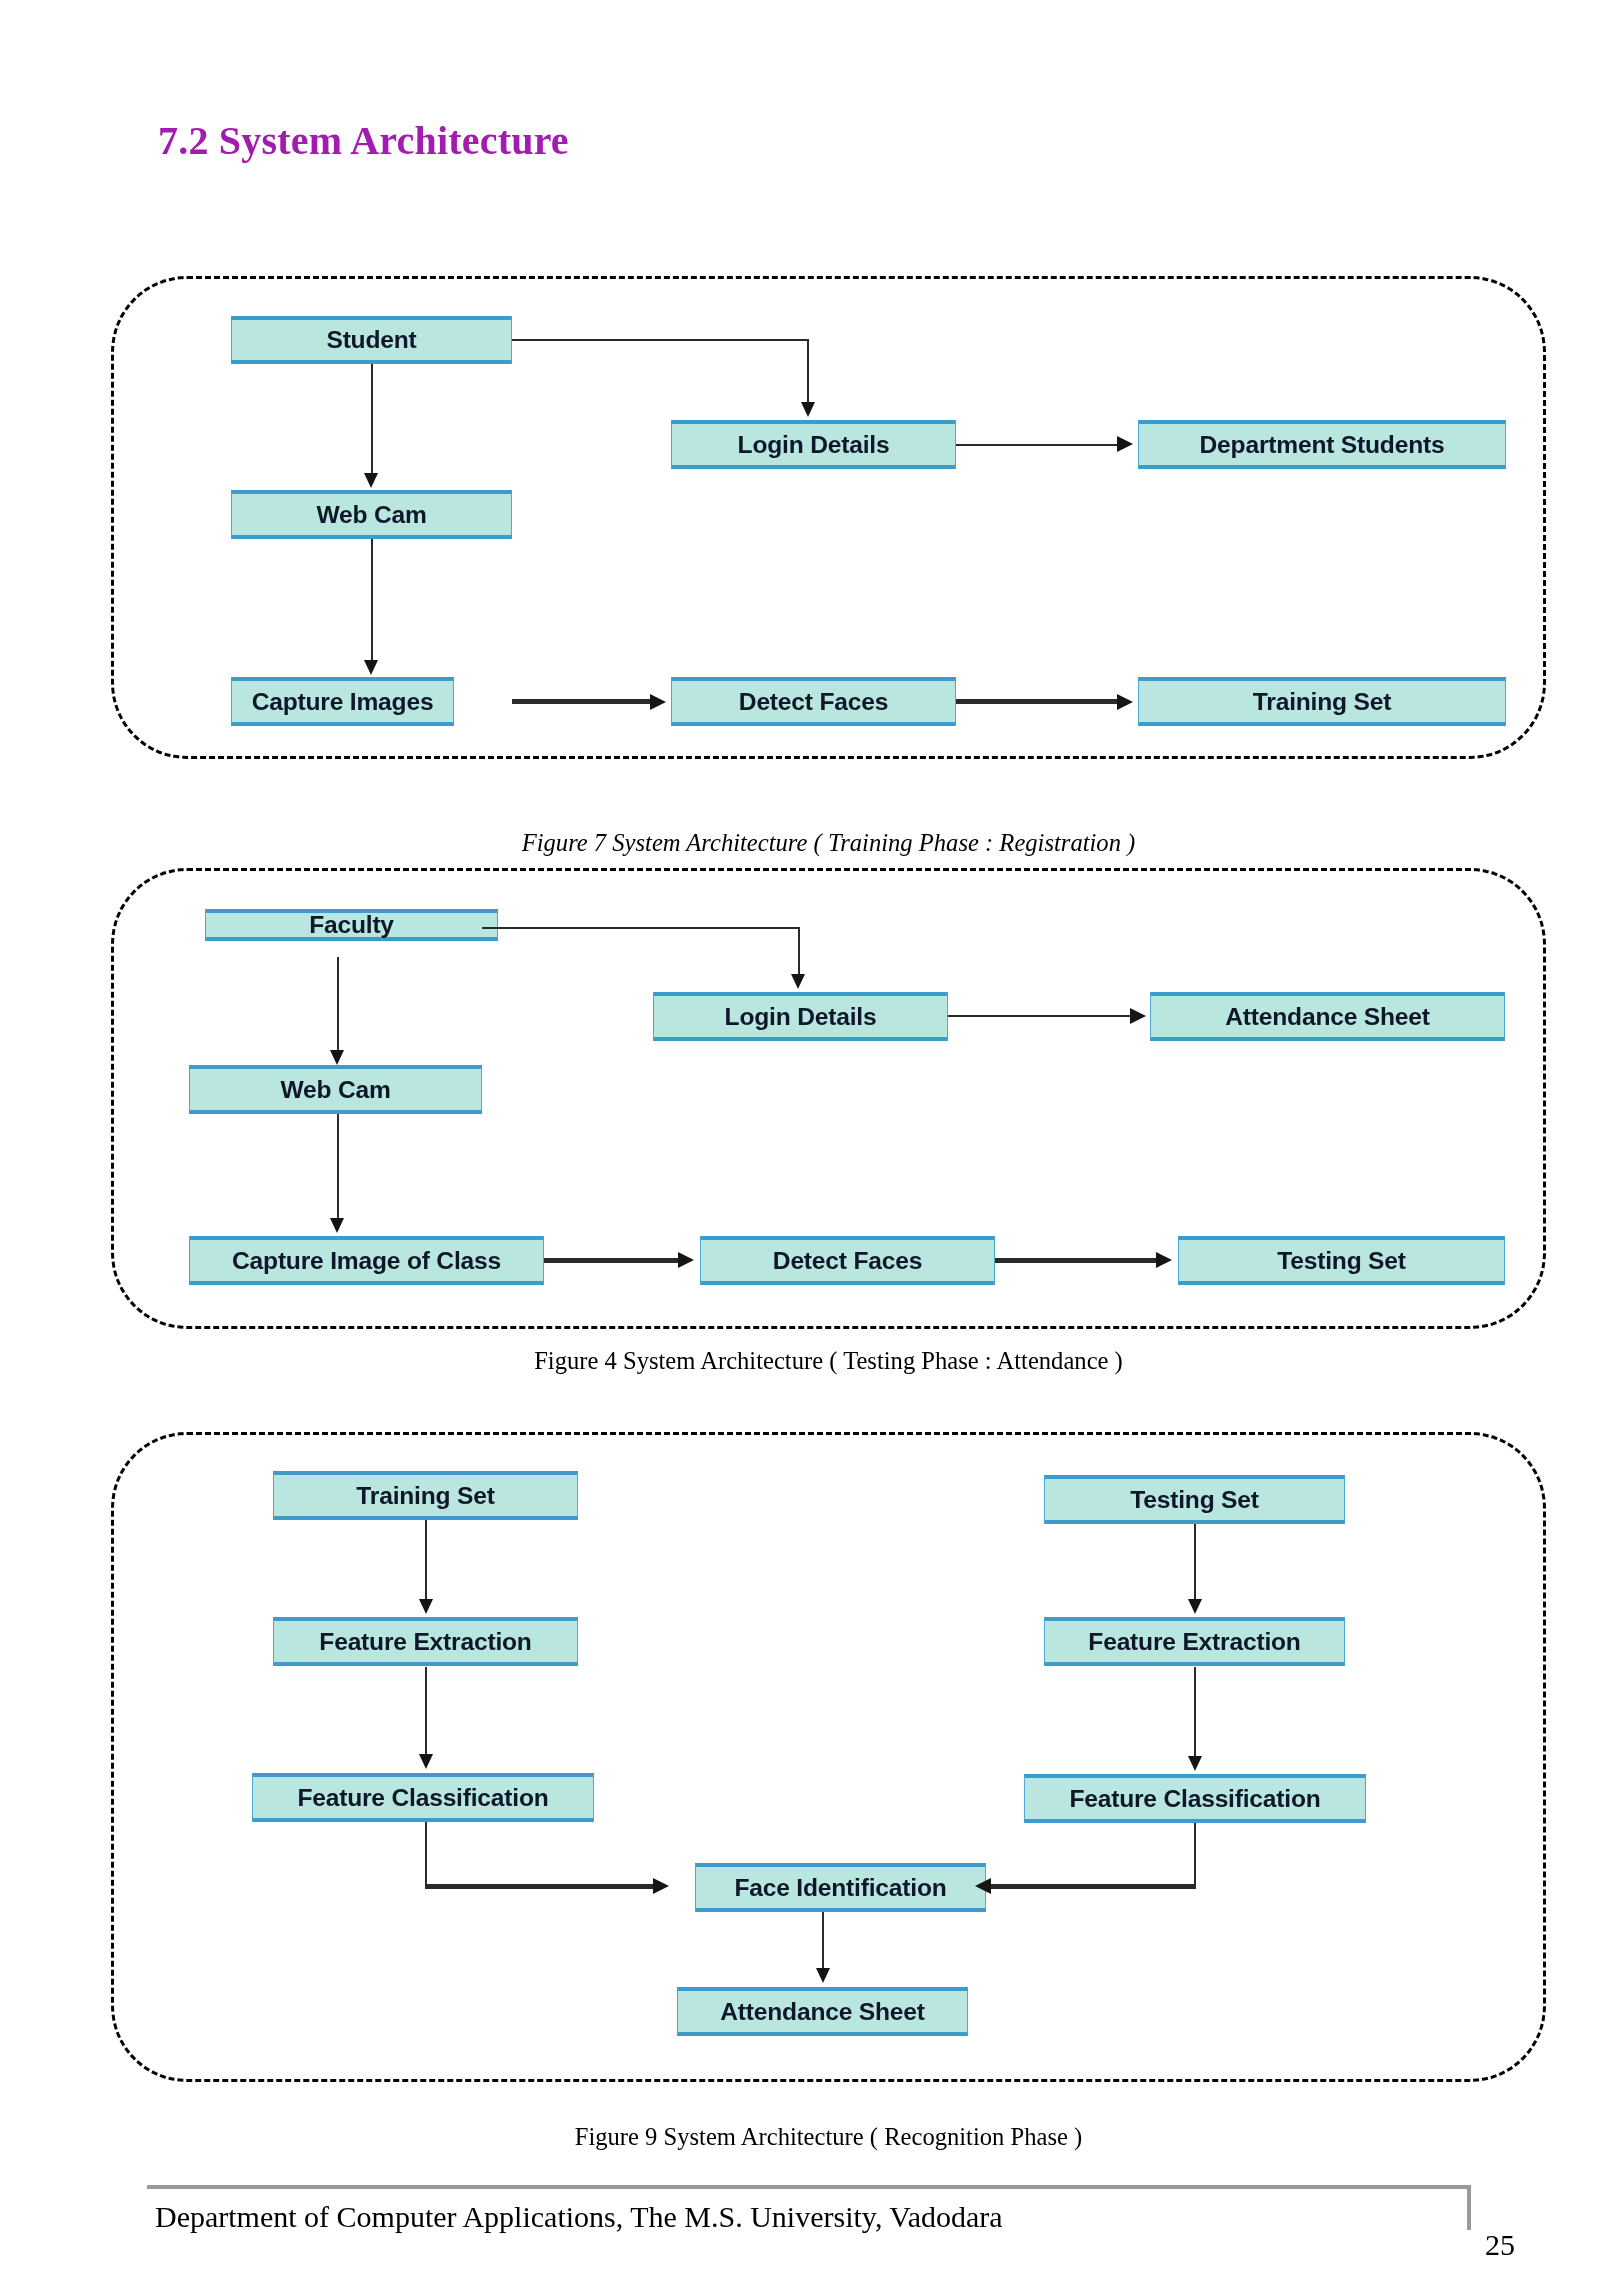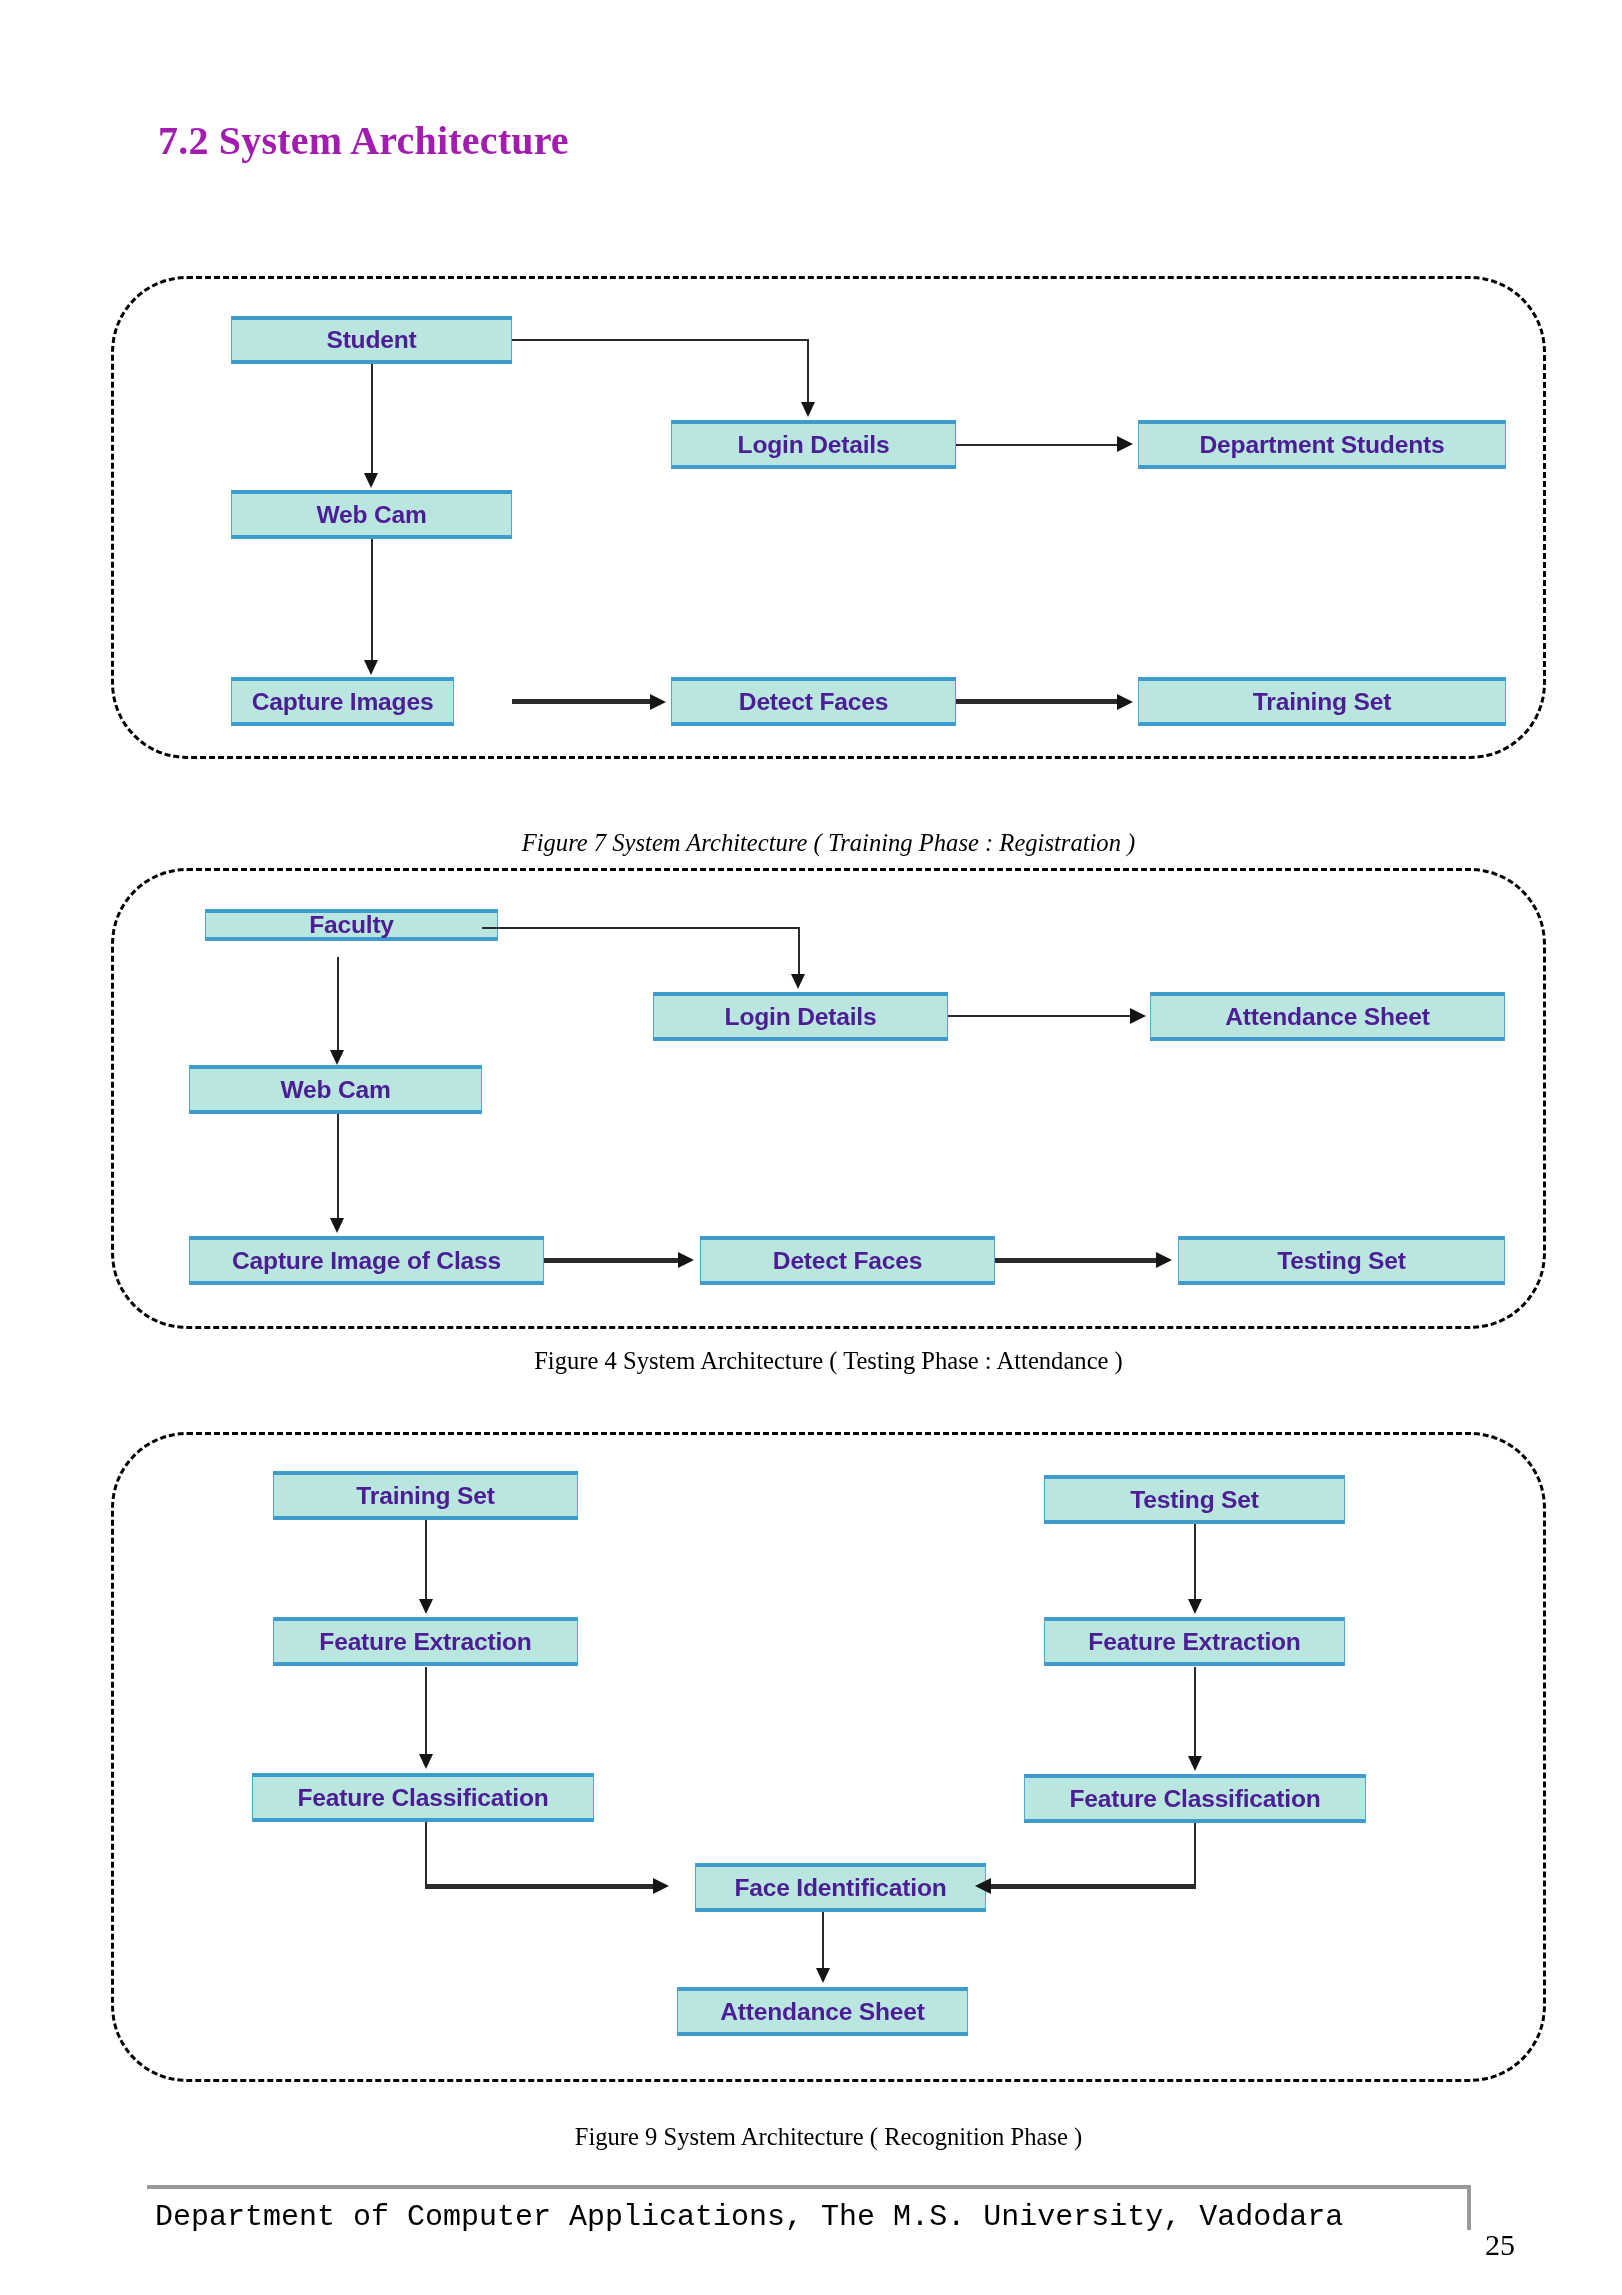--- a/index.html
+++ b/index.html
@@ -43,21 +43,21 @@
     background: #b9e7df;
     border: 1.6px solid #4ea8d4;
     border-top: 4px solid #3e9ccd;
     border-bottom: 4px solid #3e9ccd;
     display: flex;
     align-items: center;
     justify-content: center;
     font-family: "Liberation Sans", "DejaVu Sans", sans-serif;
     font-weight: bold;
     font-size: 24.6px;
-    color: #4c1d95;
+    color: #0f172a;
     letter-spacing: -0.2px;
     white-space: nowrap;
     text-align: center;
     overflow: visible;
   }
 
   
   .conn-v {            
     position: absolute;
     width: 2.4px;
@@ -108,21 +108,21 @@
     left: 147px;
     top: 2185px;
     width: 1324px;
     height: 4px;
     background: #9a9a9a;
   }
   .footer-text {
     position: absolute;
     left: 155px;
     top: 2200px;
-    font-family: Liberation Mono, monospace;
+    font-family: Liberation Serif, serif;
     font-size: 30px;
     color: #000000;
     white-space: nowrap;
     text-align: center;
   }
   .footer-divider {
     position: absolute;
     left: 1467px;
     top: 2189px;
     width: 4px;

